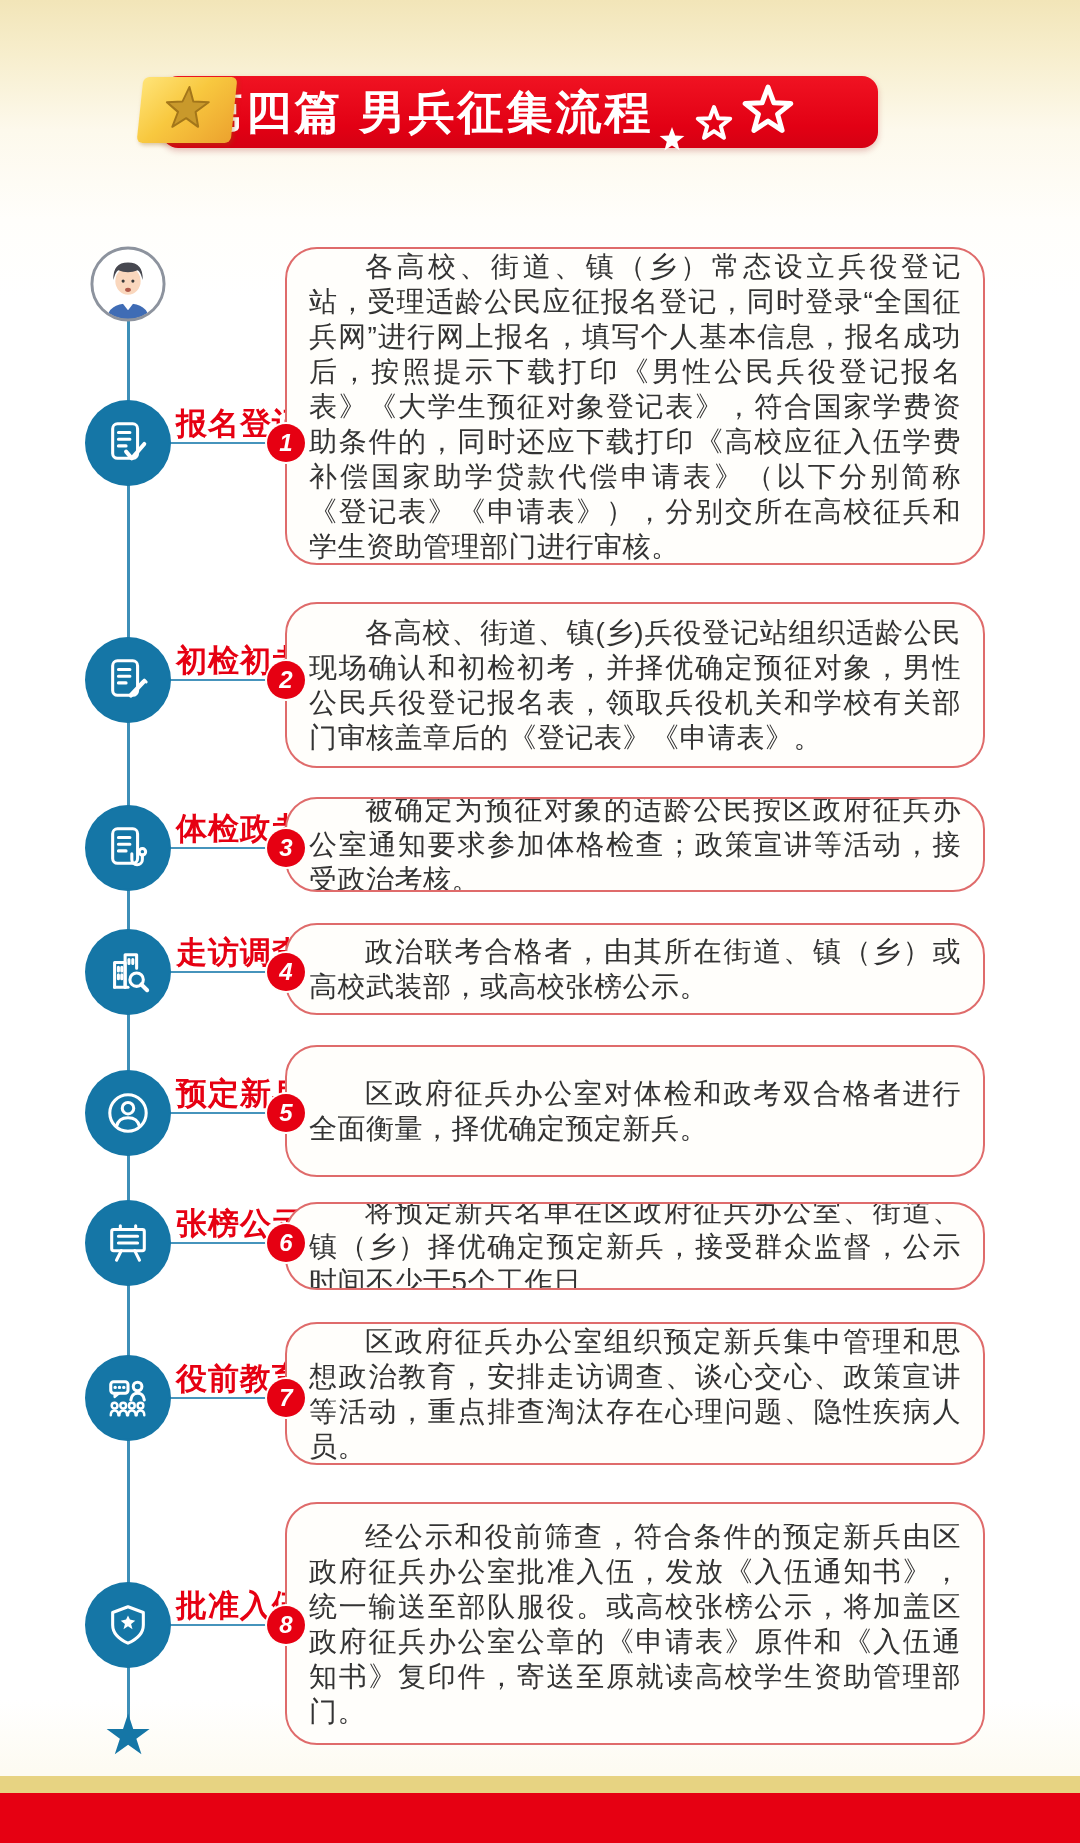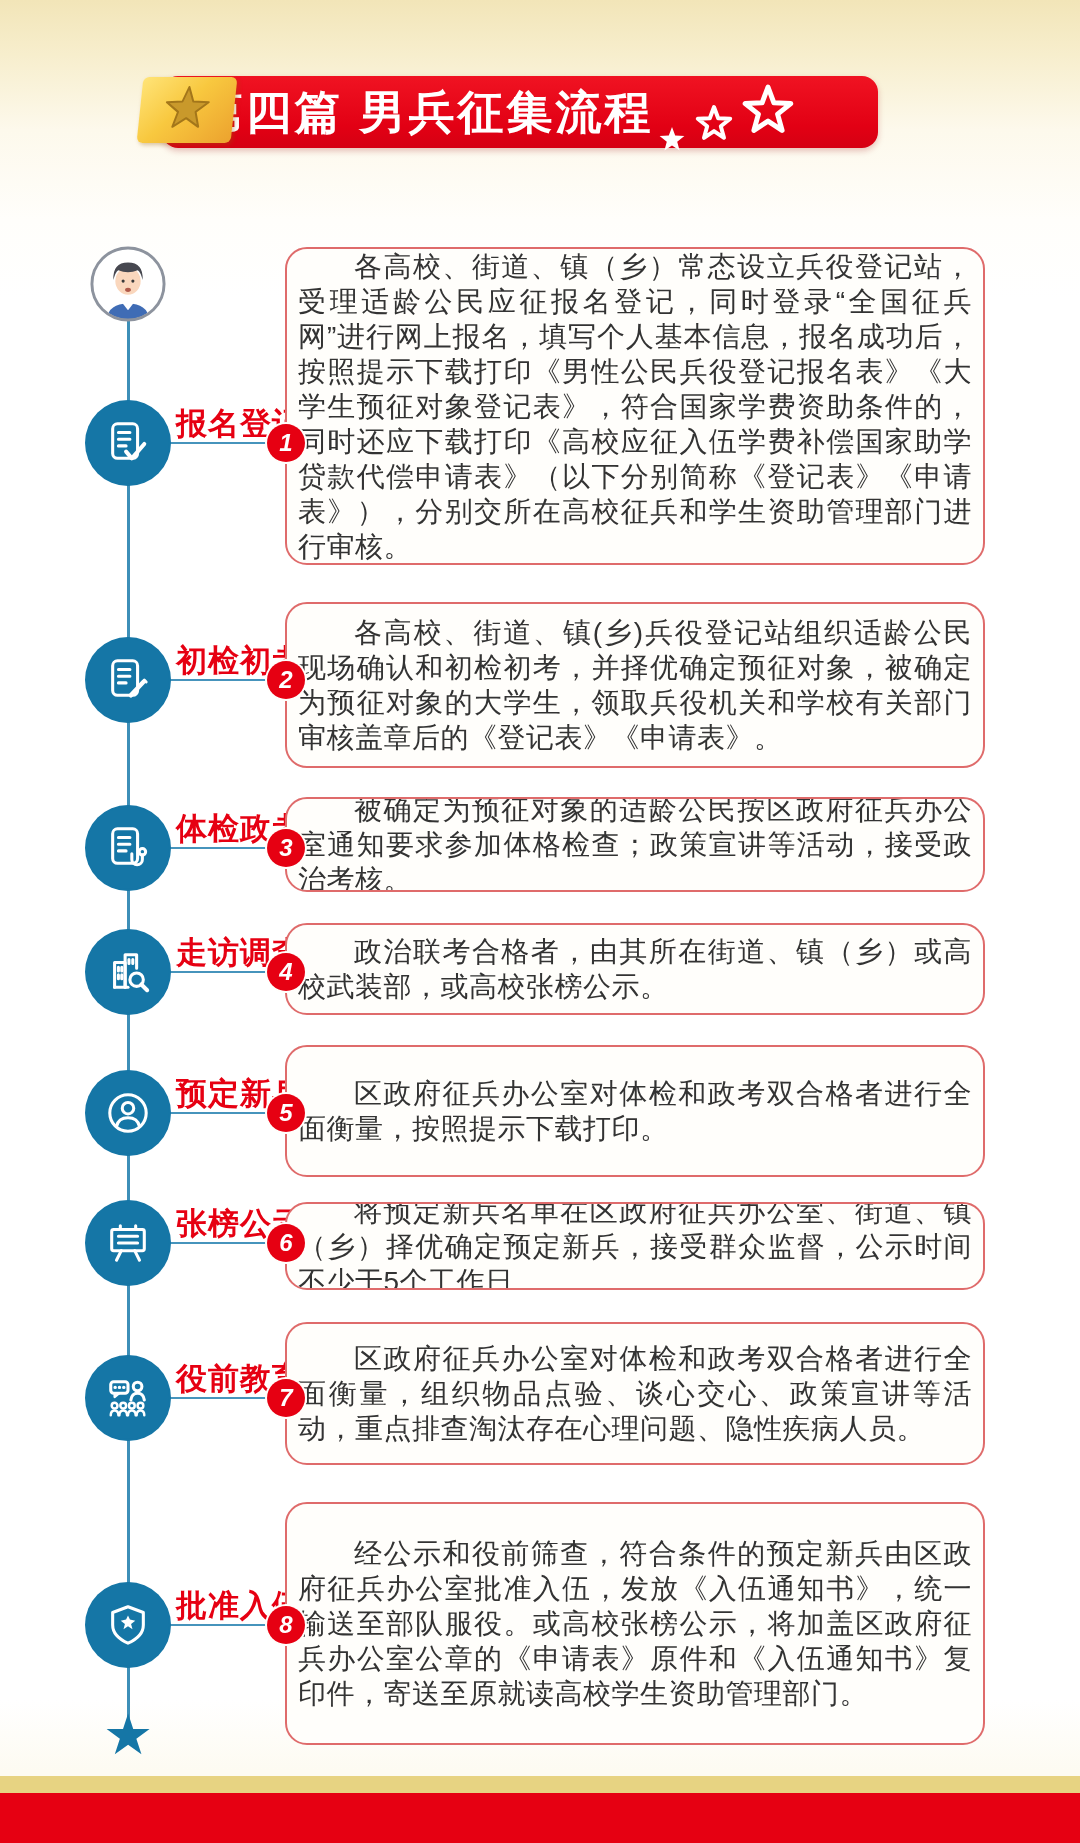--- a/index.html
+++ b/index.html
@@ -43,22 +43,22 @@
     color:#e60012;font-size:31px;font-weight:bold;letter-spacing:1px;white-space:nowrap;
   }
   .step .badge{
     position:absolute;left:267px;top:calc(var(--cy) - 19px);width:38px;height:38px;border-radius:50%;
     background:#e60012;color:#fff;font-size:24px;font-weight:bold;font-style:italic;
     display:flex;align-items:center;justify-content:center;z-index:3;
     box-shadow:0 0 0 2px #fffefb;
   }
   .step .box{
     position:absolute;left:285px;top:var(--bt);width:700px;height:var(--bh);box-sizing:border-box;
-    background:#fffefb;border:2px solid #df6b6b;border-radius:22px;
-    display:flex;align-items:center;padding:0 11px;overflow:hidden;z-index:2;
+    background:#fffefb;border:2px solid #df6b6b;border-radius:32px;
+    display:flex;align-items:center;padding:0 22px;overflow:hidden;z-index:2;
   }
   .step .box p{margin:0;width:100%;font-size:28px;line-height:35px;color:#333333;
     text-align:justify;text-indent:2em;letter-spacing:0.5px;}
   
   .strip-yellow{position:absolute;left:0;top:1776px;width:1080px;height:17px;background:#e7d382;}
   .strip-red{position:absolute;left:0;top:1793px;width:1080px;height:50px;background:#e60012;}
   .icon-svg{stroke:#ffffff;stroke-width:3.2;fill:none;stroke-linecap:round;stroke-linejoin:round;}
 </style>
 </head>
 <body>
@@ -122,21 +122,21 @@
       <svg class="icon-svg" width="46" height="46" viewBox="0 0 48 48">
         <rect x="8" y="4" width="26" height="36" rx="5"></rect>
         <path d="M14 13 h12 M14 20 h12 M14 27 h8"></path>
         <path d="M27 40 L40 26" stroke-width="4.6"></path>
         <path d="M41 24 l2 2" stroke-width="3"></path>
       </svg>
     </div>
     <div class="label">初检初考</div>
     <div class="badge">2</div>
     <div class="box">
-      <p>各高校、街道、镇(乡)兵役登记站组织适龄公民现场确认和初检初考，并择优确定预征对象，被确定为预征对象的大学生，领取兵役机关和学校有关部门审核盖章后的《登记表》《申请表》。</p>
+      <p>各高校、街道、镇(乡)兵役登记站组织适龄公民现场确认和初检初考，并择优确定预征对象，男性公民兵役登记报名表，领取兵役机关和学校有关部门审核盖章后的《登记表》《申请表》。</p>
     </div>
   </section>
 
   <section class="step" style="--cy:848px;--bt:797px;--bh:95px">
     <div class="connector"></div>
     <div class="circle">
       <svg class="icon-svg" width="46" height="46" viewBox="0 0 48 48">
         <rect x="8" y="4" width="26" height="36" rx="5"></rect>
         <path d="M14 13 h12 M14 20 h12 M14 27 h8"></path>
         <path d="M28 30 v6 a5.5 5.5 0 0 0 11 0 v-5"></path>
@@ -174,21 +174,21 @@
     <div class="circle">
       <svg class="icon-svg" width="46" height="46" viewBox="0 0 48 48">
         <circle cx="24" cy="24" r="19"></circle>
         <circle cx="24" cy="19" r="6"></circle>
         <path d="M12 38 q2-9 12-9 q10 0 12 9"></path>
       </svg>
     </div>
     <div class="label">预定新兵</div>
     <div class="badge">5</div>
     <div class="box">
-      <p>区政府征兵办公室对体检和政考双合格者进行全面衡量，按照提示下载打印。</p>
+      <p>区政府征兵办公室对体检和政考双合格者进行全面衡量，择优确定预定新兵。</p>
     </div>
   </section>
 
   <section class="step" style="--cy:1243px;--bt:1202px;--bh:88px">
     <div class="connector"></div>
     <div class="circle">
       <svg class="icon-svg" width="46" height="46" viewBox="0 0 48 48">
         <rect x="7" y="10" width="34" height="22" rx="2"></rect>
         <path d="M14 17 h20 M14 24 h20"></path>
         <path d="M16 10 v-4 M32 10 v-4"></path>
@@ -219,21 +219,21 @@
           <circle cx="28" cy="32" r="3"></circle>
             <path d="M24 42 q0-5 4-5 q4 0 4 5"></path>
           <circle cx="37" cy="32" r="3"></circle>
             <path d="M33 42 q0-5 4-5 q4 0 4 5"></path>
         </g>
       </svg>
     </div>
     <div class="label">役前教育</div>
     <div class="badge">7</div>
     <div class="box">
-      <p>区政府征兵办公室对体检和政考双合格者进行全面衡量，组织物品点验、谈心交心、政策宣讲等活动，重点排查淘汰存在心理问题、隐性疾病人员。</p>
+      <p>区政府征兵办公室组织预定新兵集中管理和思想政治教育，安排走访调查、谈心交心、政策宣讲等活动，重点排查淘汰存在心理问题、隐性疾病人员。</p>
     </div>
   </section>
 
   <section class="step" style="--cy:1625px;--bt:1502px;--bh:243px">
     <div class="connector"></div>
     <div class="circle">
       <svg class="icon-svg" width="46" height="46" viewBox="0 0 48 48">
         <path d="M24 5 L40 11 V24 c0 9 -7 15 -16 19 c-9 -4 -16 -10 -16 -19 V11 Z"></path>
         <polygon points="24,14 26,18.3 31.6,19.5 27.2,23 28.7,28.5 24,25.4 19.3,28.5 20.8,23 16.4,19.5 22,18.3" fill="#ffffff" stroke="none"></polygon>
       </svg>

